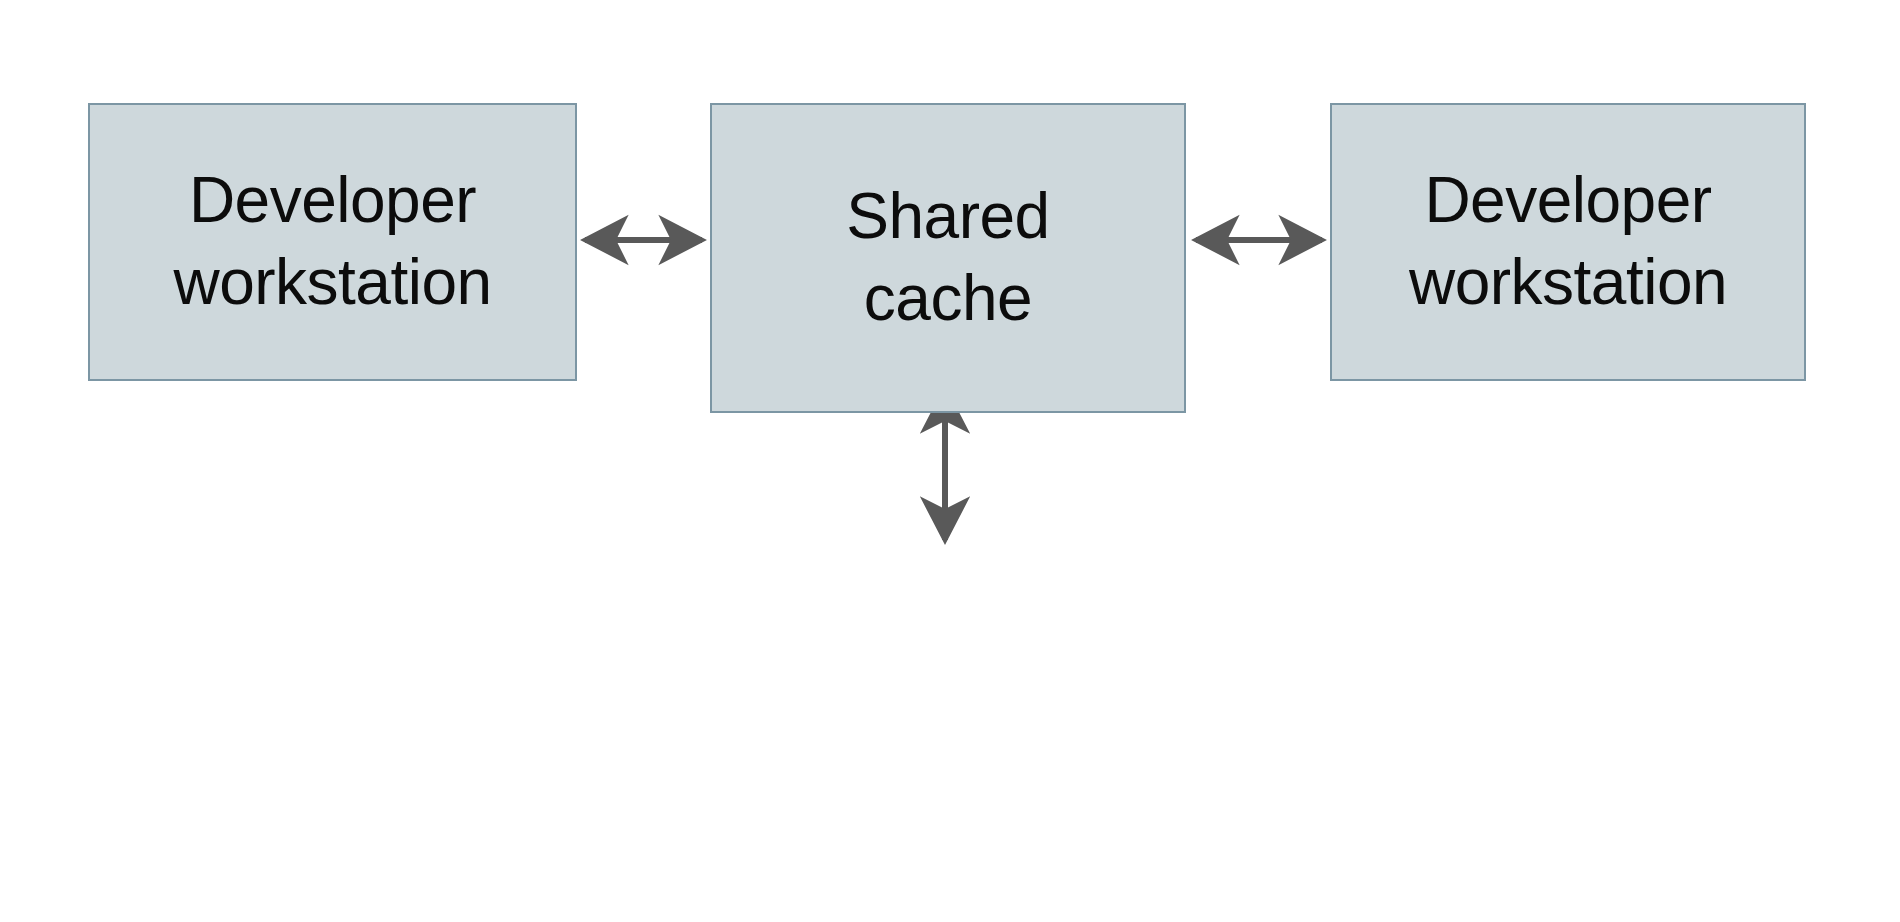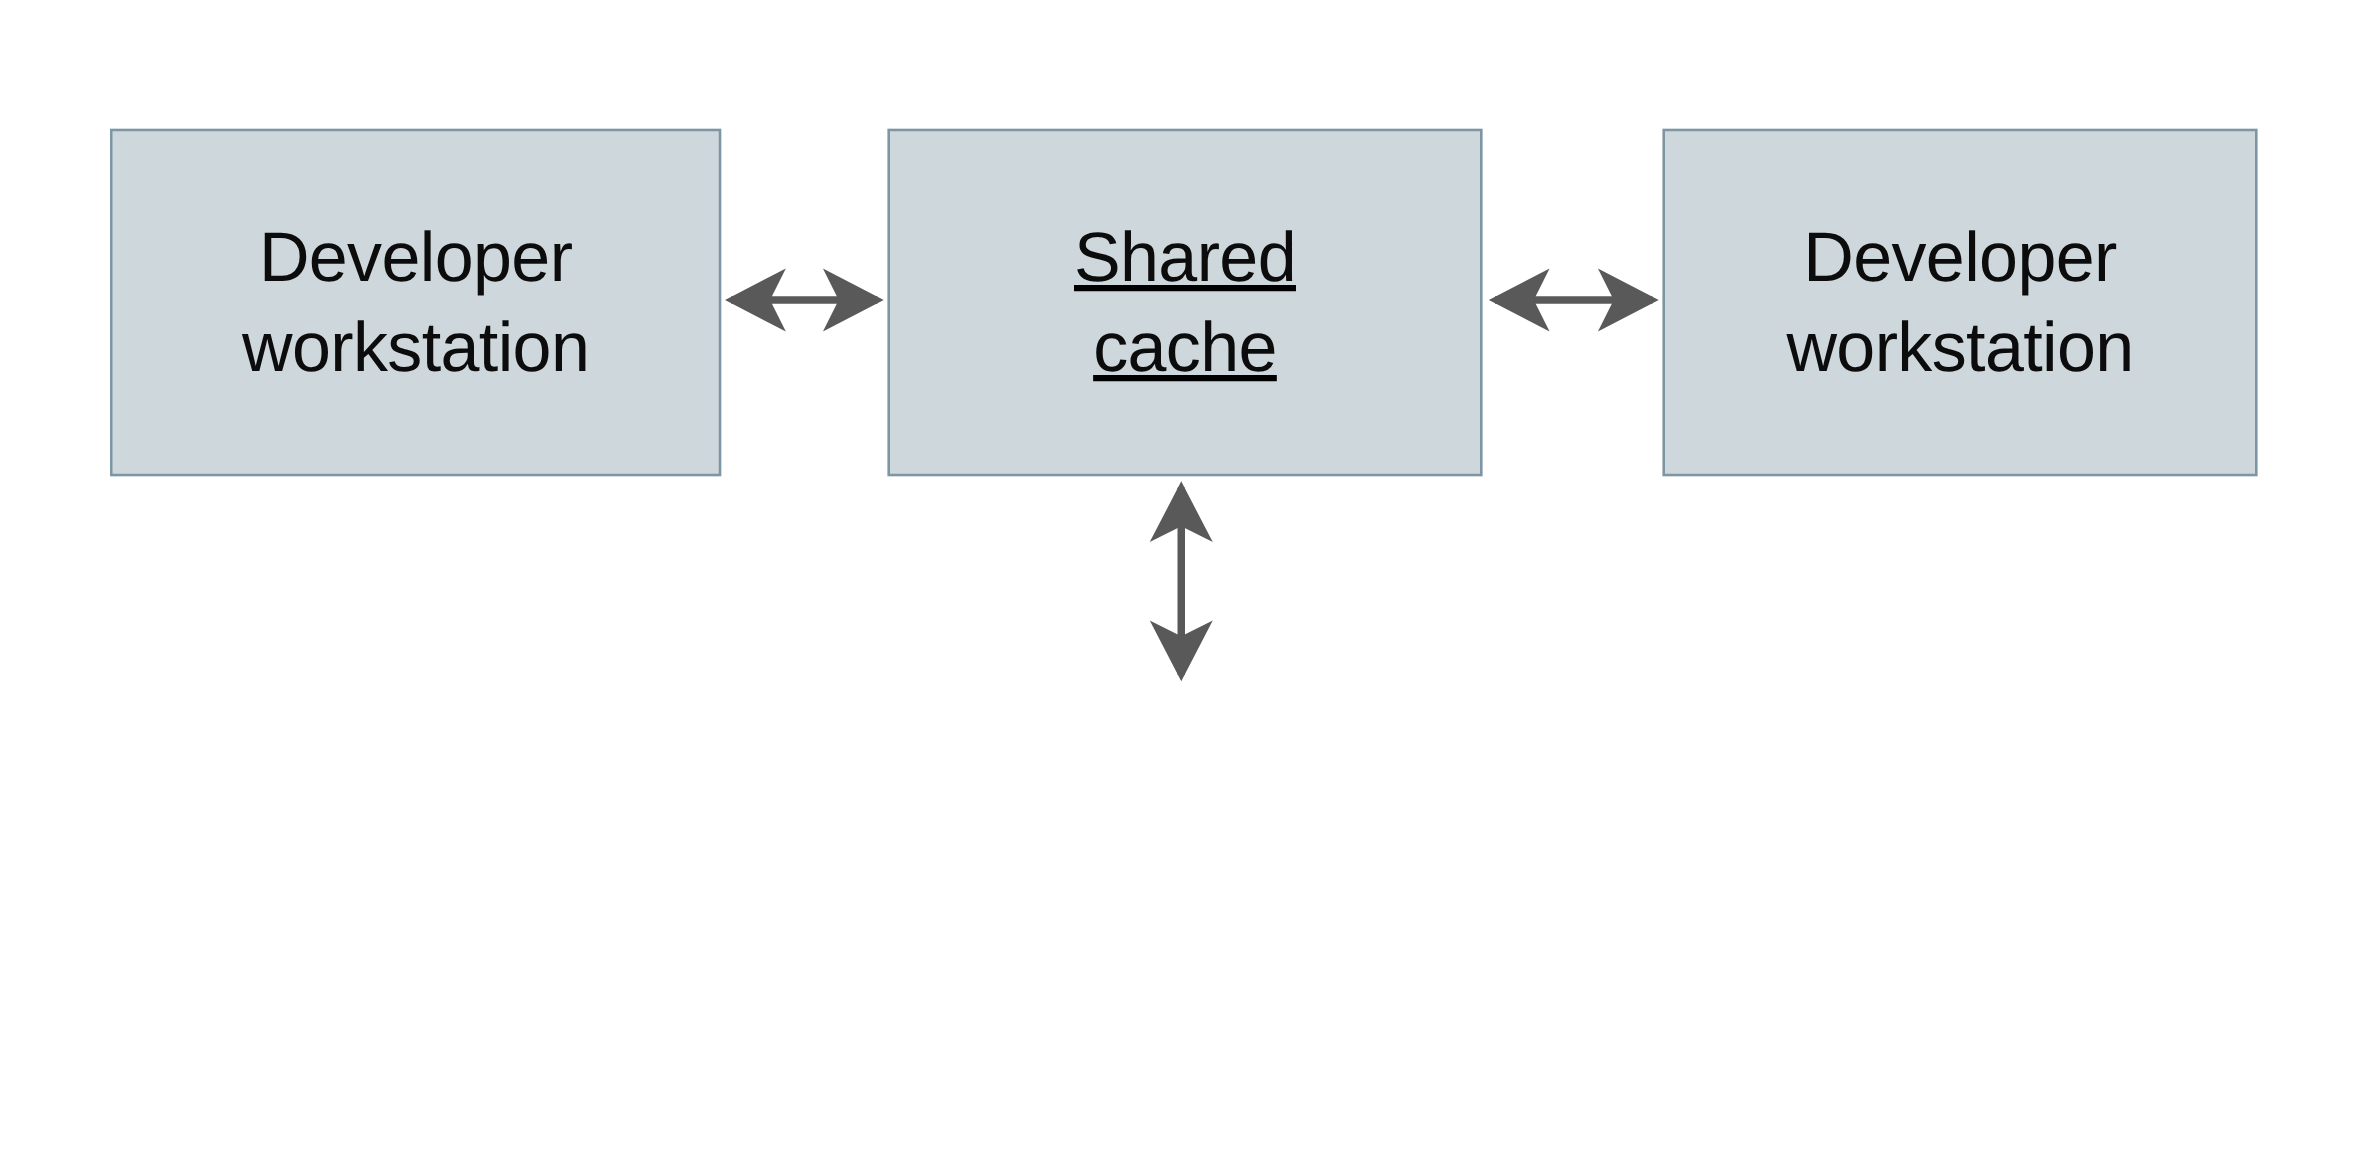--- a/index.html
+++ b/index.html
@@ -25,31 +25,31 @@
     box-sizing: border-box;
     background: #ced8dc;
     border: 2px solid #7c96a4;
     display: flex;
     align-items: center;
     justify-content: center;
     text-align: center;
   }
   .node-label {
     font-family: "Liberation Sans", sans-serif;
-    font-size: 56px;
+    font-size: 64px;
     line-height: 1.28;
     color: #0c0c0c;
     letter-spacing: -0.5px;
     font-weight: 400;
     white-space: pre-line;
     padding: 0 6px;
   }
 
   #node-dev-left   { left: 88px;   top: 103px; width: 489px; height: 278px; }
-  #node-shared     { left: 710px;  top: 103px; width: 476px; height: 278px; text-decoration: underline; }
+  #node-shared     { left: 710px;  top: 103px; width: 476px; height: 310px; }
   #node-dev-right  { left: 1330px; top: 103px; width: 476px; height: 278px; }
   #node-ci         { left: 710px;  top: 548px; width: 476px; height: 277px; }
 
   
   #connector-layer {
     position: absolute;
     left: 0;
     top: 0;
     width: 1900px;
     height: 922px;

